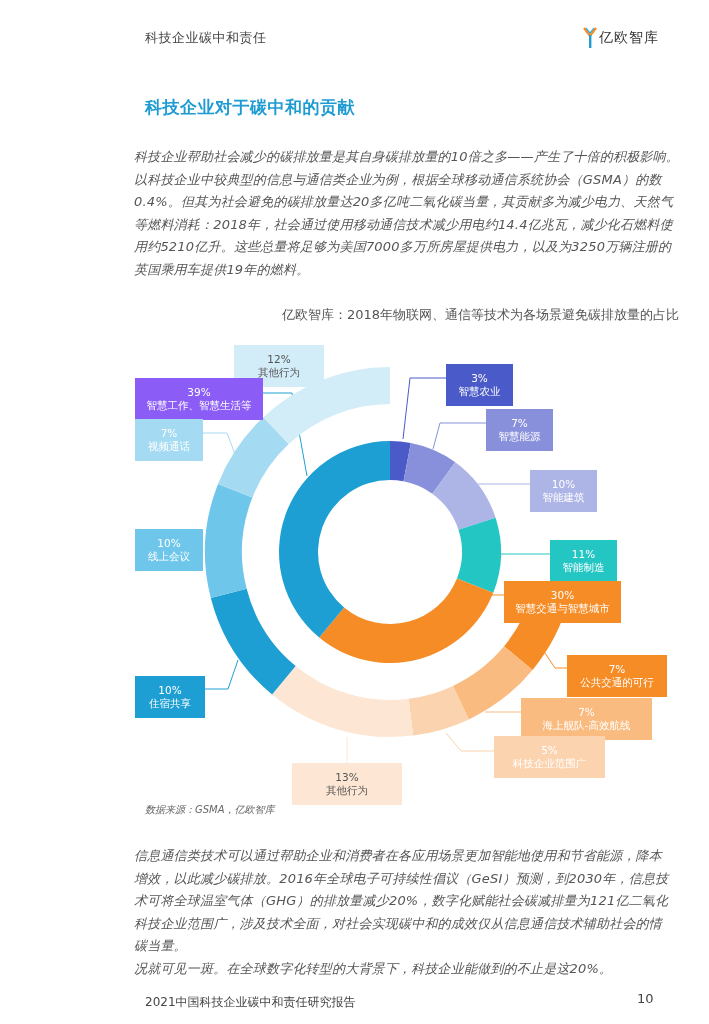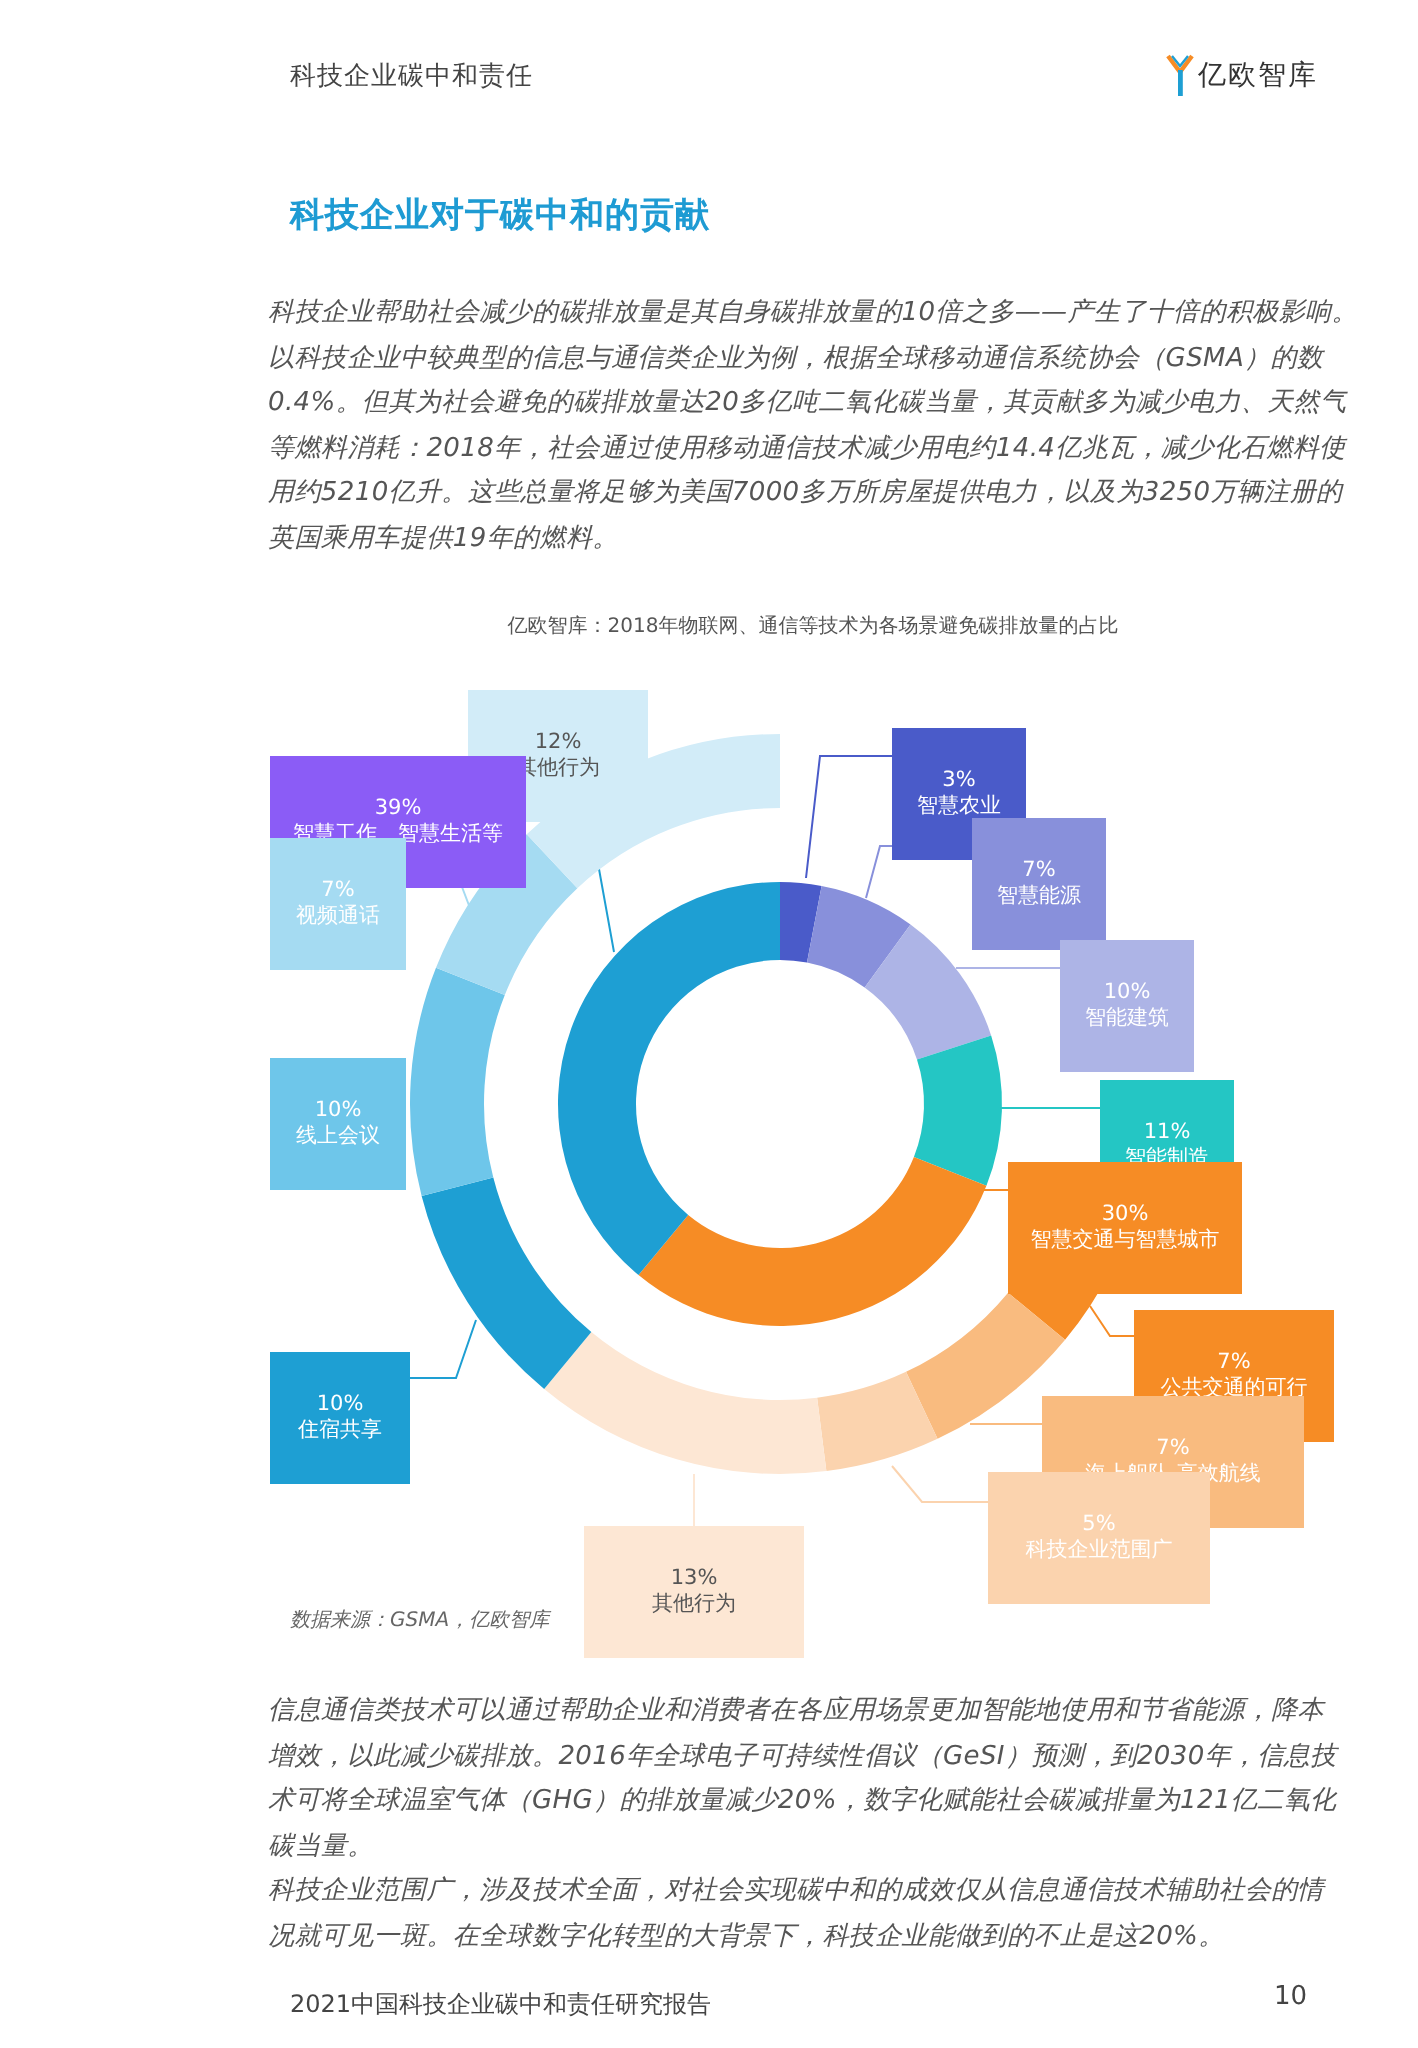--- a/index.html
+++ b/index.html
@@ -6,23 +6,23 @@
   body { width:709px; height:1024px; position:relative; overflow:hidden;
          font-family:"DejaVu Sans","Liberation Sans",sans-serif; color:#555; }
   .hdr-title { position:absolute; left:145px; top:29px; font-size:13px; color:#444; letter-spacing:0.5px; }
   .logo { position:absolute; left:583px; top:27px; display:flex; align-items:center; }
   .logo-text { font-size:14px; color:#333; margin-left:2px; letter-spacing:1px; }
   .sec-title { position:absolute; left:145px; top:96px; font-size:17px; font-weight:bold; color:#1E9BD3; letter-spacing:0.5px; }
   .para { position:absolute; left:134px; width:545px; font-size:13px; line-height:22.5px; color:#555; letter-spacing:0.2px;font-style:italic; }
   .para p { margin:0; }
   #p1 { top:146px; }
   #p2 { top:845px; }
-  .chart-title { position:absolute; left:134px; width:545px; top:306px; text-align:center; font-size:10px; color:#555; }
+  .chart-title { position:absolute; left:134px; width:545px; top:306px; text-align:right; font-size:13px; color:#555; }
   #chart { position:absolute; left:0; top:0; }
-  .lbl { position:absolute; border-radius:0; text-align:center; font-size:10.5px; line-height:13px; padding:20px 0; box-sizing:border-box; }
+  .lbl { position:absolute; border-radius:0; text-align:center; font-size:10.5px; line-height:13px; padding:8px 0; box-sizing:border-box; }
   .source { position:absolute; left:145px; top:803px; font-size:10px; font-style:italic; color:#666; }
   .footer { position:absolute; left:145px; top:994px; font-size:12px; color:#444; }
   .pageno { position:absolute; left:637px; top:991px; font-size:13px; color:#444; }
 </style>
 </head>
 <body>
 
 <div class="hdr-title">科技企业碳中和责任</div>
 <div class="logo">
   <svg width="14" height="22" viewBox="0 0 14 22">
@@ -133,19 +133,19 @@
       <div>科技企业范围广</div>
     </div>
   </div>
 
 <div class="source">数据来源：GSMA，亿欧智库</div>
 
 <div class="para" id="p2">
   <p>信息通信类技术可以通过帮助企业和消费者在各应用场景更加智能地使用和节省能源，降本</p>
   <p>增效，以此减少碳排放。2016年全球电子可持续性倡议（GeSI）预测，到2030年，信息技</p>
   <p>术可将全球温室气体（GHG）的排放量减少20%，数字化赋能社会碳减排量为121亿二氧化</p>
+  <p>科技企业范围广，涉及技术全面，对社会实现碳中和的成效仅从信息通信技术辅助社会的情</p>
   <p>碳当量。</p>
-  <p>科技企业范围广，涉及技术全面，对社会实现碳中和的成效仅从信息通信技术辅助社会的情</p>
   <p>况就可见一斑。在全球数字化转型的大背景下，科技企业能做到的不止是这20%。</p>
 </div>
 
 <div class="footer">2021中国科技企业碳中和责任研究报告</div>
 <div class="pageno">10</div>
 
 </body></html>

